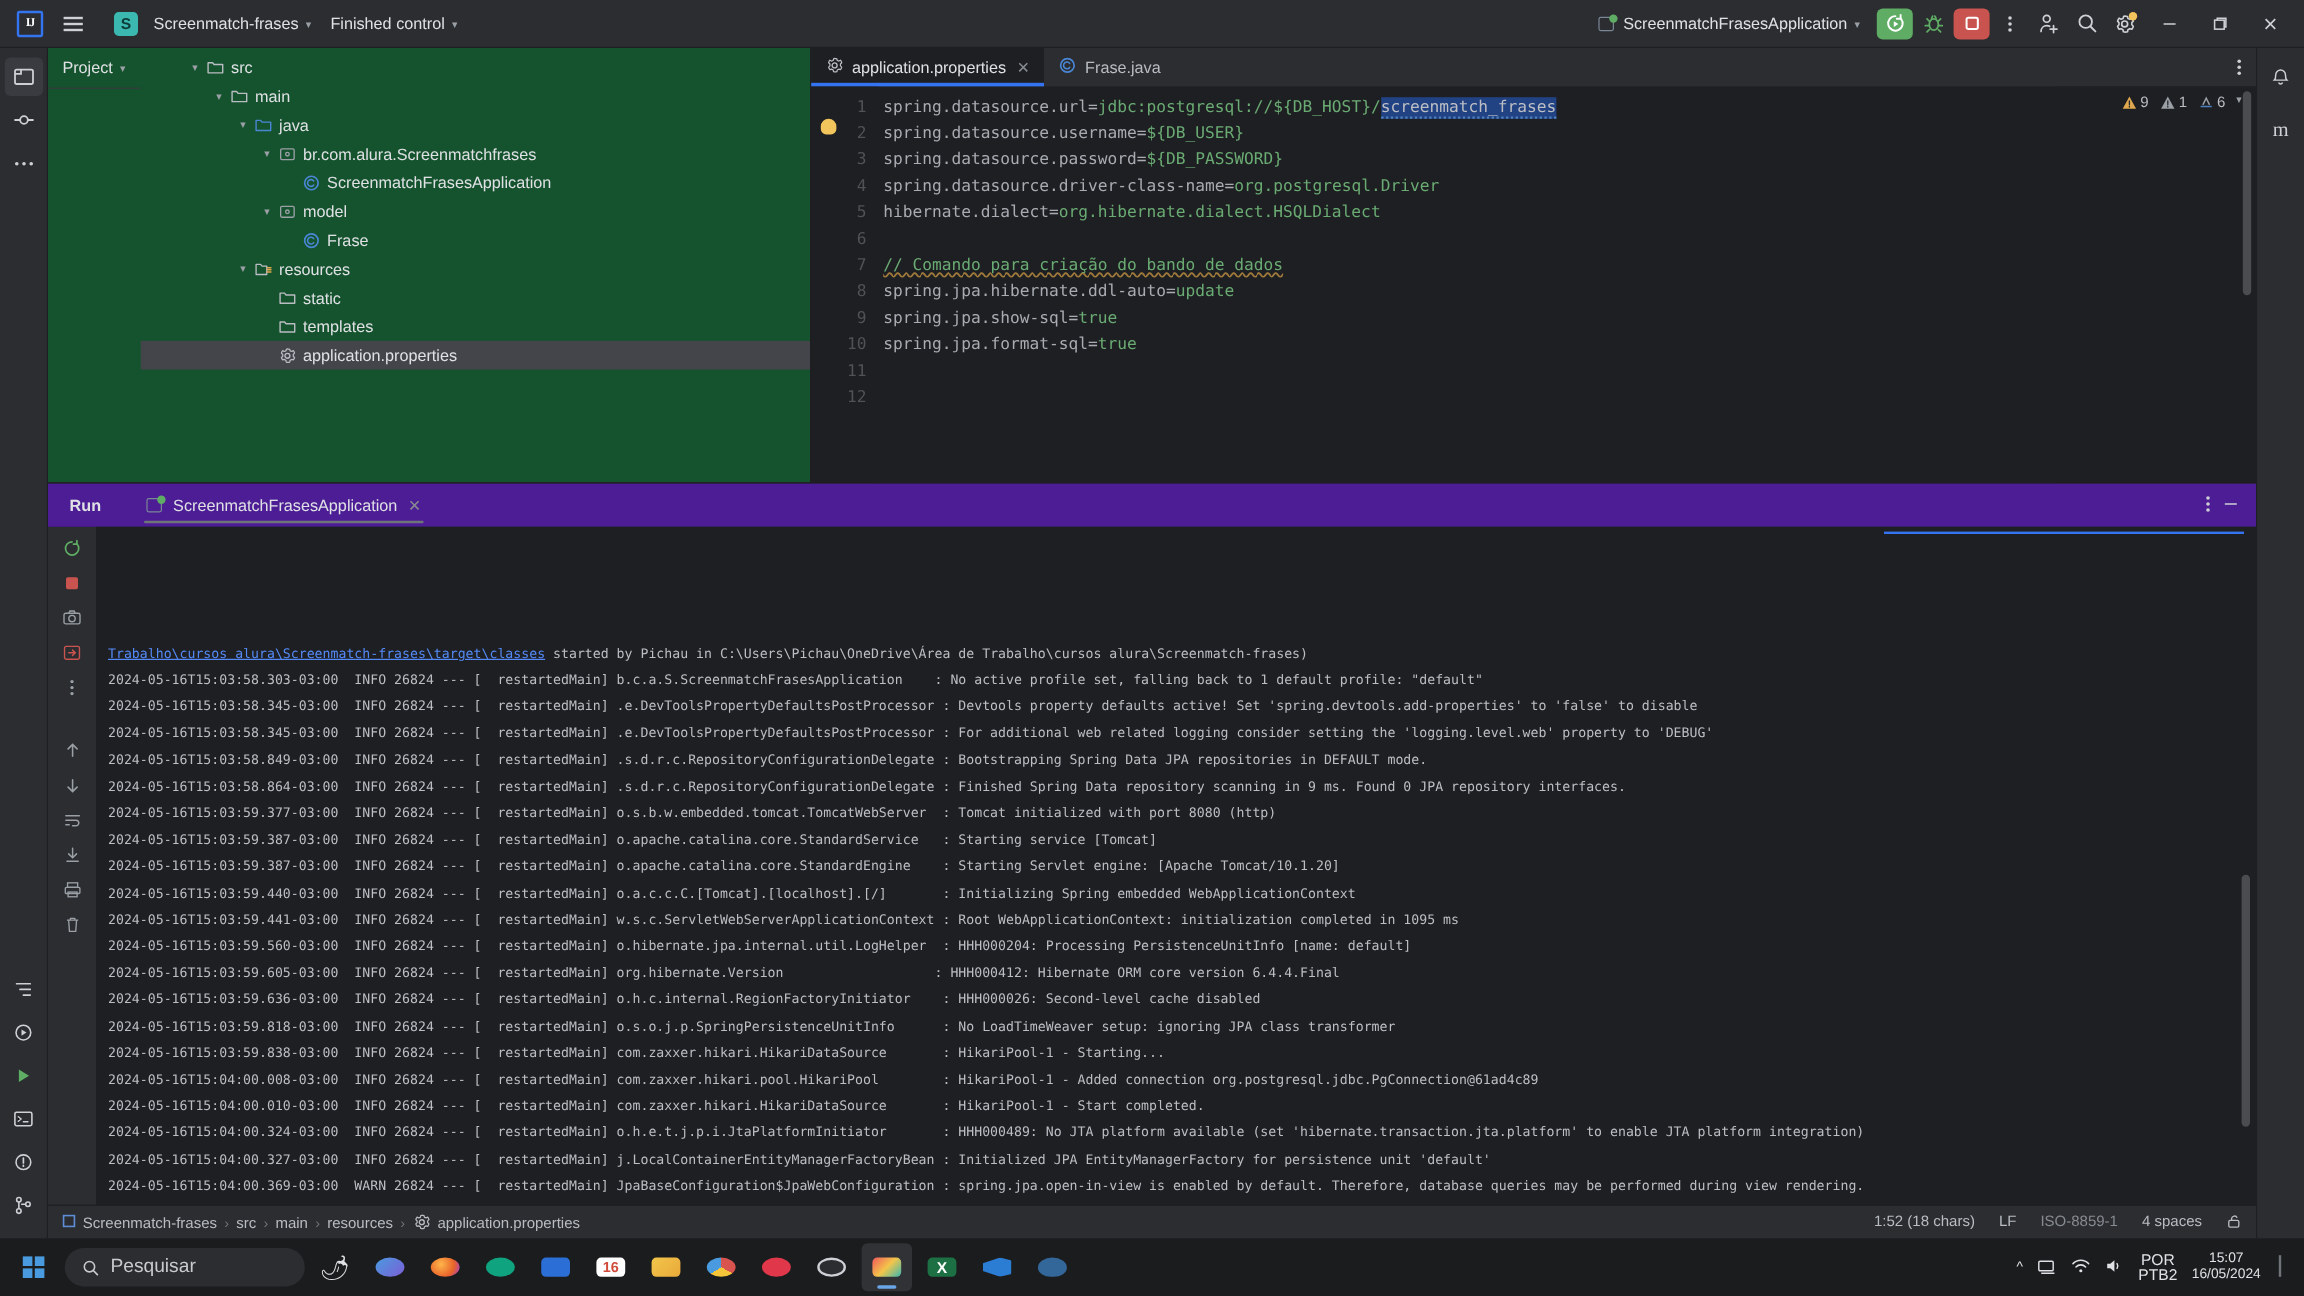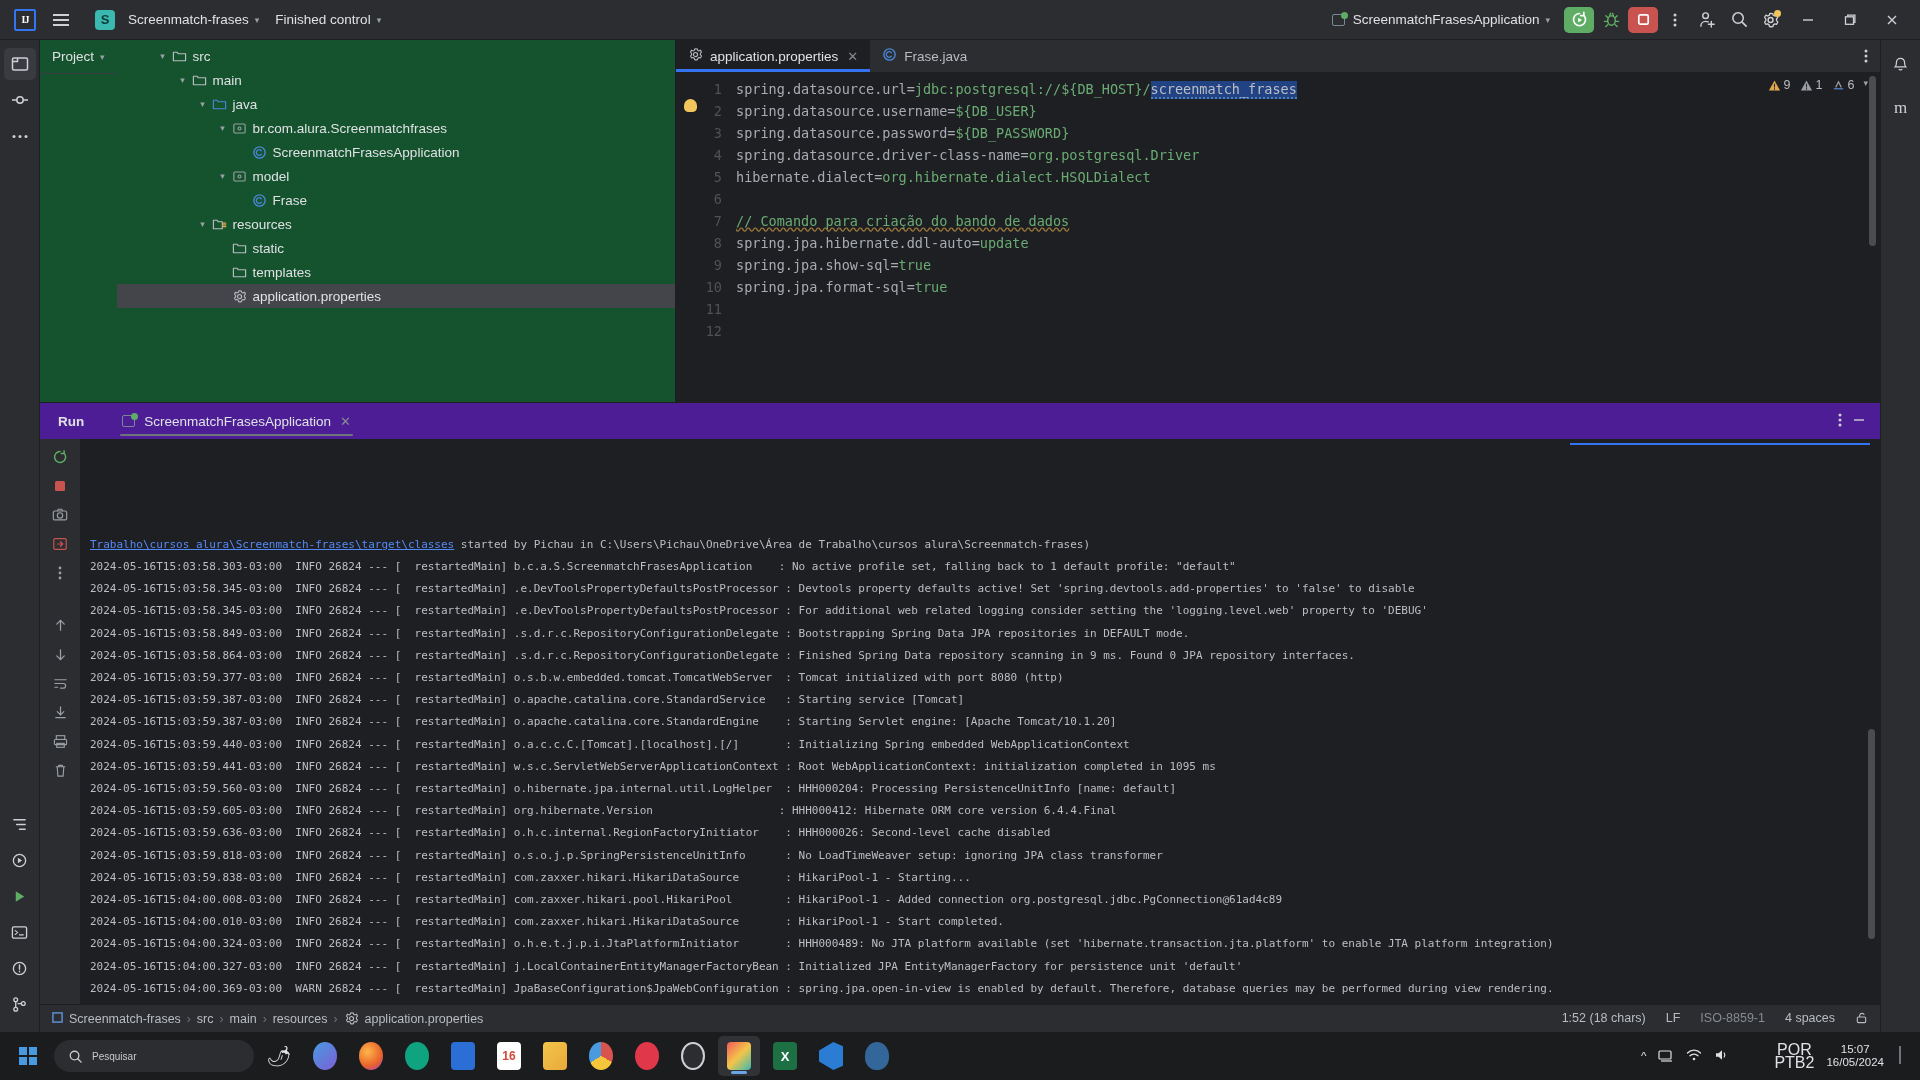--- a/index.html
+++ b/index.html
@@ -185,35 +185,35 @@
   .status-right { margin-left: auto; display: flex; align-items: flex-start; gap: 20px; }
 
   
   .taskbar {
     height: 48px; flex: 0 0 48px; background: #1b1c1e; display: flex; align-items: center;
     padding: 0 6px; gap: 4px;
   }
   .tb-win { width: 44px; height: 40px; display:flex; align-items:center; justify-content:center; cursor:pointer;}
   .tb-search {
     width: 200px; height: 32px; background: #2b2d30; border-radius: 16px; display: flex;
-    align-items: center; gap: 9px; padding: 0 14px; font-size: 10px; color: #c8cace; cursor: text;
+    align-items: center; gap: 9px; padding: 0 14px; font-size: 16px; color: #c8cace; cursor: text;
   }
   .tb-app {
     width: 42px; height: 40px; display: flex; align-items: center; justify-content: center;
     border-radius: 5px; position: relative; cursor: pointer;
   }
   .tb-app.active { background: #303236; }
   .tb-app .under { position: absolute; bottom: 2px; width: 16px; height: 3px; border-radius: 2px; background: #6aa5e8;}
-  .sq { width: 24px; height: 28px; border-radius: 4px; }
+  .sq { width: 24px; height: 16px; border-radius: 4px; }
   .tray {
     margin-left: auto; display: flex; align-items: center; gap: 12px; font-size: 11.5px;
     color: #dfe1e5; padding-right: 10px;
   }
   .clock { text-align: center; line-height: 13px; font-size: 11.5px; }
-  .lang { text-align: center; line-height: 13px; font-size: 16px; margin-left: 32px; }
+  .lang { text-align: center; line-height: 13px; font-size: 13px; }
   
   .right-rail {
     width: 40px; flex: 0 0 40px; background: #2b2d30; border-left: 1px solid #1e1f22;
     display: flex; flex-direction: column; align-items: center; padding-top: 8px; gap: 8px;
   }
 </style>
 </head>
 <body>
 
 <div class="app">

